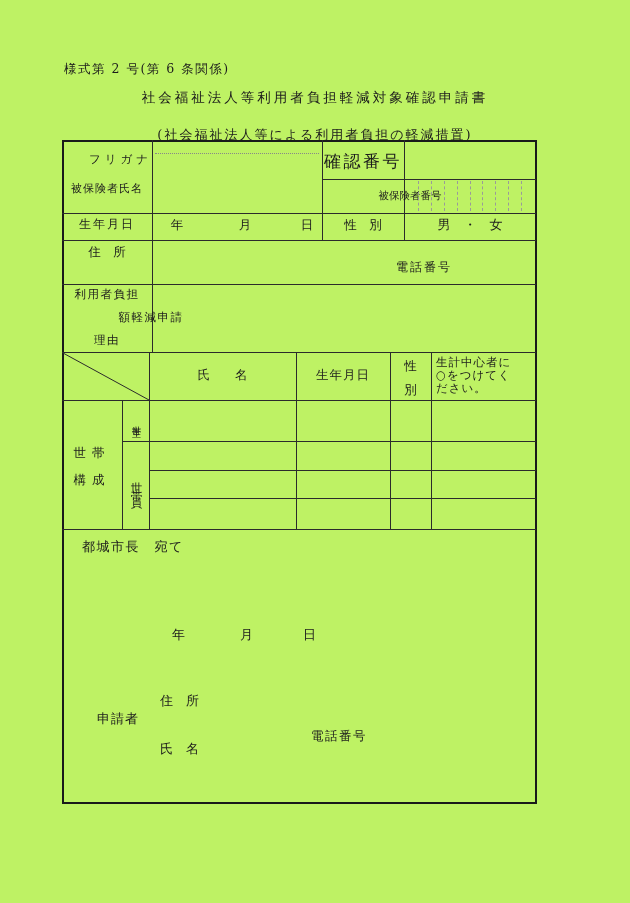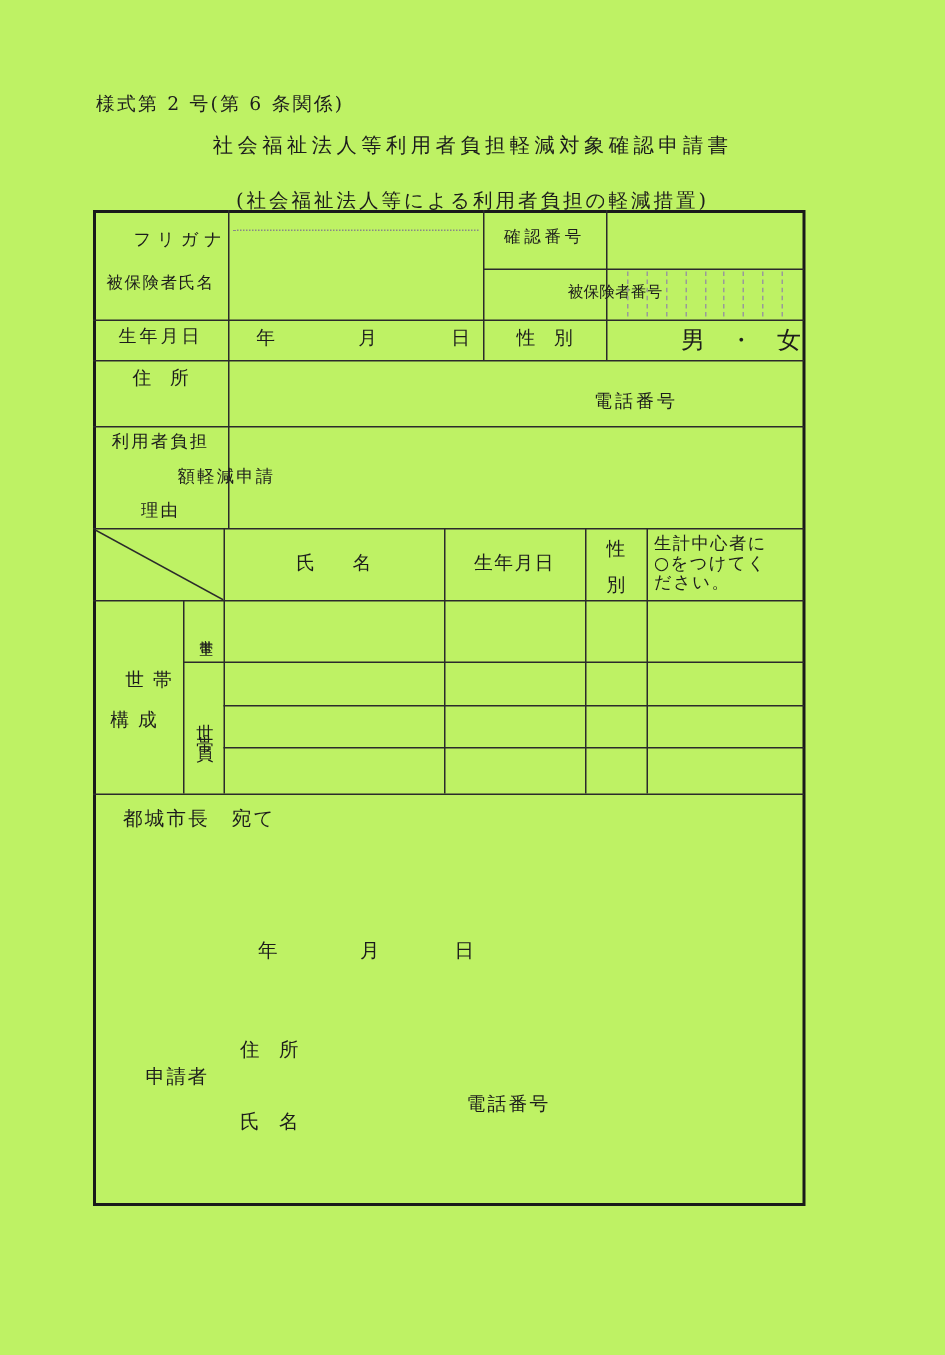--- a/index.html
+++ b/index.html
@@ -63,58 +63,58 @@
   <div class="vline" style="left:390px; top:352px; height:177px;"></div>
   <div class="vline" style="left:431px; top:352px; height:177px;"></div>
 
   <svg style="position:absolute; left:63px; top:353px;" width="86" height="47">
     <line x1="0" y1="0" x2="86" y2="47" stroke="#2b2b2b" stroke-width="1"></line>
   </svg>
 
   <div class="t c" style="left:62px; top:153px; width:90px; font-size:11.5px; letter-spacing:4px;text-align:right;">フリガナ</div>
   <div class="t c" style="left:62px; top:183px; width:90px; font-size:11px; letter-spacing:1px;">被保険者氏名</div>
   <div id="furigana-line"></div>
-  <div class="t c" style="left:322px; top:152px; width:82px; font-size:11px; letter-spacing:2.5px;">確認番号</div>
+  <div class="t c" style="left:322px; top:152px; width:82px; font-size:17px; letter-spacing:2.5px;">確認番号</div>
   <div class="t c" style="left:322px; top:189px; width:82px; font-size:10.5px;margin-left:47px;">被保険者番号</div>
   <div id="insured-no-boxes">
     <div></div>
     <div></div>
     <div></div>
     <div></div>
     <div></div>
     <div></div>
     <div></div>
     <div></div>
     <div></div>
     <div></div>
   </div>
 
   <div class="t c" style="left:62px; top:218px; width:90px; font-size:12px; letter-spacing:2px;">生年月日</div>
   <div class="t c" style="left:167px; top:218px; width:20px; font-size:12.5px;">年</div>
   <div class="t c" style="left:235px; top:218px; width:20px; font-size:12.5px;">月</div>
   <div class="t c" style="left:297px; top:218px; width:20px; font-size:12.5px;">日</div>
   <div class="t c" style="left:322px; top:218px; width:82px; font-size:12.5px;">性　別</div>
-  <div class="t c" style="left:404px; top:218px; width:132px; font-size:16px;padding-left:24px;">男　・　女</div>
+  <div class="t c" style="left:404px; top:218px; width:132px; font-size:13px;">男　・　女</div>
 
   <div class="t c" style="left:62px; top:245px; width:90px; font-size:12.5px;">住　所</div>
   <div class="t" style="left:396px; top:261px; font-size:12px; letter-spacing:2px;">電話番号</div>
 
   <div class="t c" style="left:62px; top:288px; width:90px; font-size:11.5px; letter-spacing:1.5px;">利用者負担</div>
   <div class="t c" style="left:62px; top:311px; width:90px; font-size:11.5px; letter-spacing:1.5px;margin-left:44px;">額軽減申請</div>
   <div class="t c" style="left:62px; top:334px; width:90px; font-size:11.5px; letter-spacing:1.5px;">理由</div>
 
   <div class="t c" style="left:149px; top:368px; width:147px; font-size:12.5px;">氏　　名</div>
   <div class="t c" style="left:296px; top:368px; width:94px; font-size:12.5px; letter-spacing:1px;">生年月日</div>
   <div class="t c" style="left:390px; top:359px; width:41px; font-size:12.5px;">性</div>
   <div class="t c" style="left:390px; top:383px; width:41px; font-size:12.5px;">別</div>
   <div class="t" style="left:436px; top:356px; font-size:11.5px; letter-spacing:1px;">生計中心者に</div>
   <div class="t" style="left:436px; top:369px; font-size:11.5px; letter-spacing:1px;">○をつけてく</div>
   <div class="t" style="left:436px; top:382px; font-size:11.5px; letter-spacing:1px;">ださい。</div>
 
-  <div class="t c" style="left:62px; top:446px; width:60px; font-size:12.5px; letter-spacing:6px;margin-left:10px;">世帯</div>
+  <div class="t c" style="left:62px; top:446px; width:60px; font-size:12.5px; letter-spacing:6px;">世帯</div>
   <div class="t c" style="left:62px; top:473px; width:60px; font-size:12.5px; letter-spacing:6px;">構成</div>
   <div class="vert-wrap" style="left:123px; top:401px; width:26px; height:39px;">
     <span class="vert" style="font-size:9px; letter-spacing:1px;">世帯主</span>
   </div>
   <div class="vert-wrap" style="left:123px; top:442px; width:26px; height:86px;">
     <span class="vert" style="font-size:11.5px; letter-spacing:8px;">世帯員</span>
   </div>
 
   <div class="t" style="left:82px; top:540px; font-size:13px; letter-spacing:1.5px;">都城市長　宛て</div>
 

